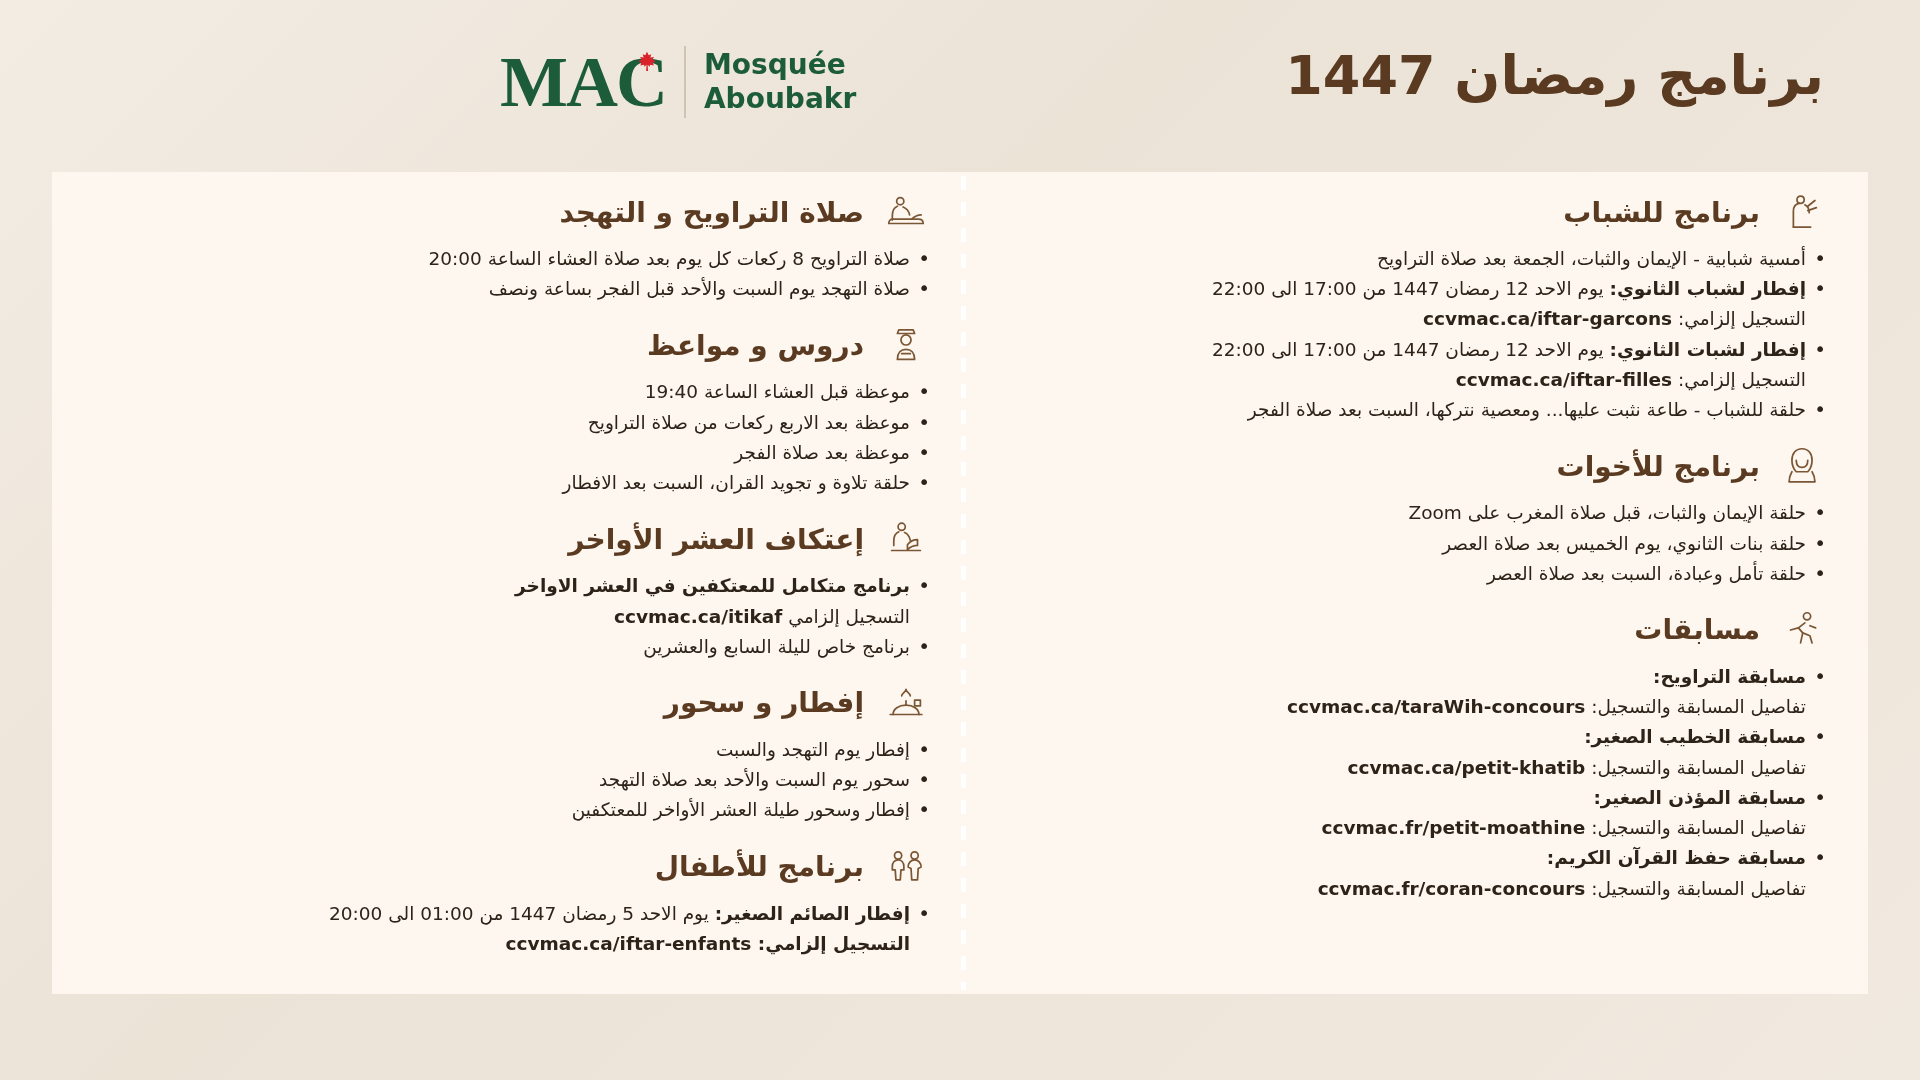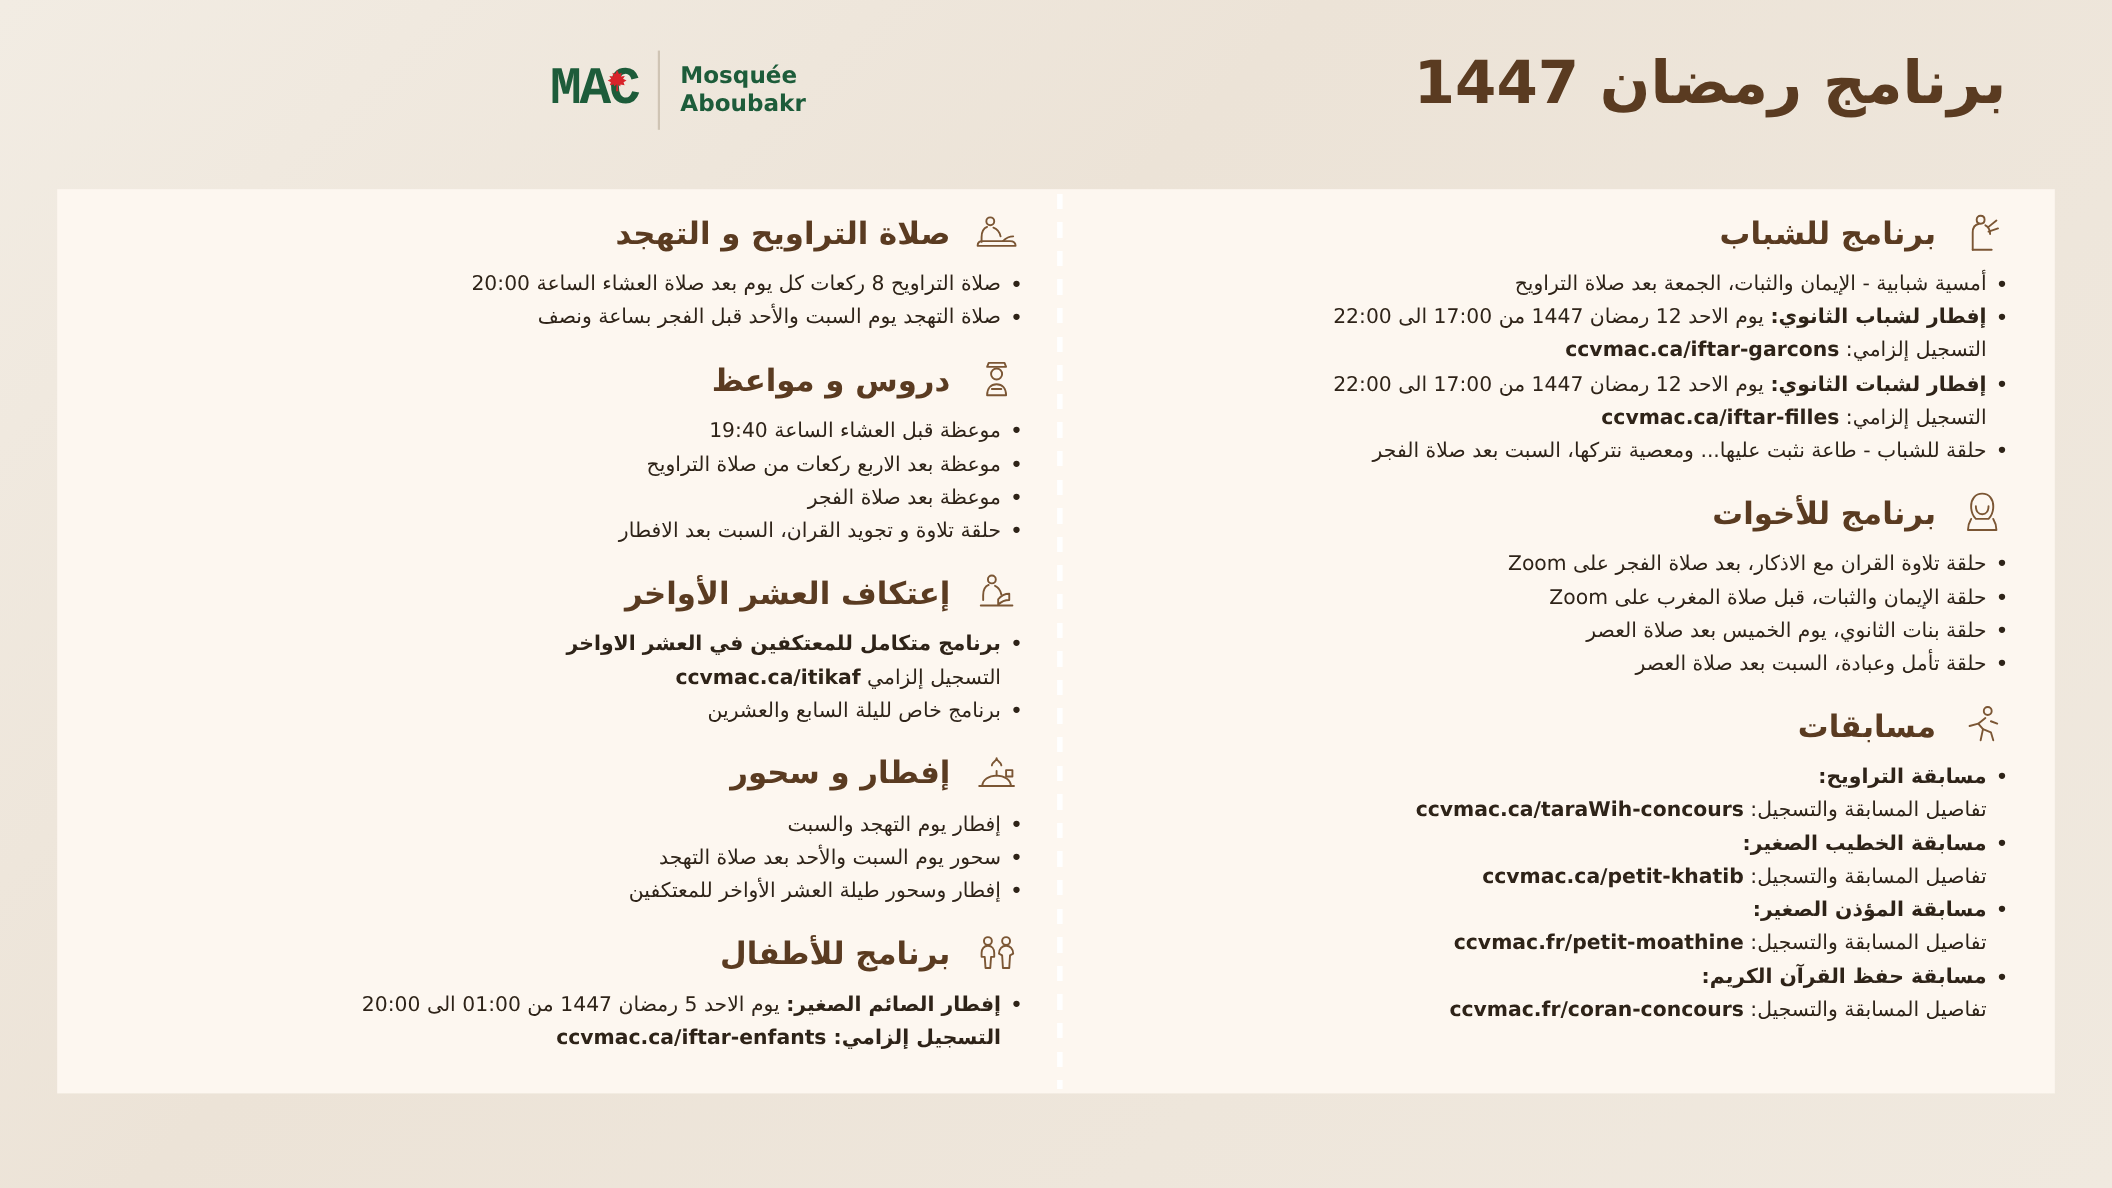--- a/index.html
+++ b/index.html
@@ -44,44 +44,44 @@
     position: absolute;
     left: 500px;
     top: 46px;
     display: flex;
     align-items: center;
     gap: 18px;
     direction: ltr;
   }
   .brand-mac {
     position: relative;
-    font-size: 48px;
+    font-size: 72px;
     font-weight: bold;
     color: #1d5c3a;
     letter-spacing: -2px;
     line-height: 1;
-    font-family: Liberation Mono, monospace;
+    font-family: Liberation Serif, serif;
   }
   .brand-leaf {
     position: absolute;
     right: 6px;
     top: 4px;
     width: 26px;
     height: 26px;
     color: #d8232a;
     font-size: 30px;
     line-height: 26px;
   }
   .brand-divider {
     width: 2px;
     height: 72px;
     background: #cfc4b4;
   }
   .brand-name {
-    font-size: 21px;
+    font-size: 28px;
     font-weight: bold;
     color: #1d5c3a;
     line-height: 1.22;
     direction: ltr;
     text-align: left;
   }
 
   
   .card {
     position: absolute;
@@ -228,21 +228,20 @@
             <span class="sec-icon">
               <svg viewBox="0 0 64 64" fill="none" stroke="currentColor" stroke-width="2.4" stroke-linecap="round" stroke-linejoin="round">
                 <path d="M32 8c-9 0-14 7-14 16 0 8 3 13 6 16h16c3-3 6-8 6-16 0-9-5-16-14-16z"></path>
                 <path d="M24 24c0 6 3 10 8 10s8-4 8-10"></path>
                 <path d="M18 40c-3 5-4 10-4 14h36c0-4-1-9-4-14"></path>
               </svg>
             </span>
             <div class="sec-title">برنامج للأخوات</div>
           </div>
           <ul class="items">
-            <li><span>حلقة تلاوة القران مع الاذكار،  بعد صلاة الفجر على Zoom</span></li>
             <li><span>حلقة الإيمان والثبات، قبل صلاة المغرب على Zoom</span></li>
             <li><span>حلقة بنات الثانوي، يوم الخميس بعد صلاة العصر</span></li>
             <li><span>حلقة تأمل وعبادة، السبت بعد صلاة العصر</span></li>
           </ul>
         </div>
         <div class="section">
           <div class="sec-head">
             <span class="sec-icon">
               <svg viewBox="0 0 64 64" fill="none" stroke="currentColor" stroke-width="2.4" stroke-linecap="round" stroke-linejoin="round">
                 <circle cx="39" cy="13" r="5"></circle>

